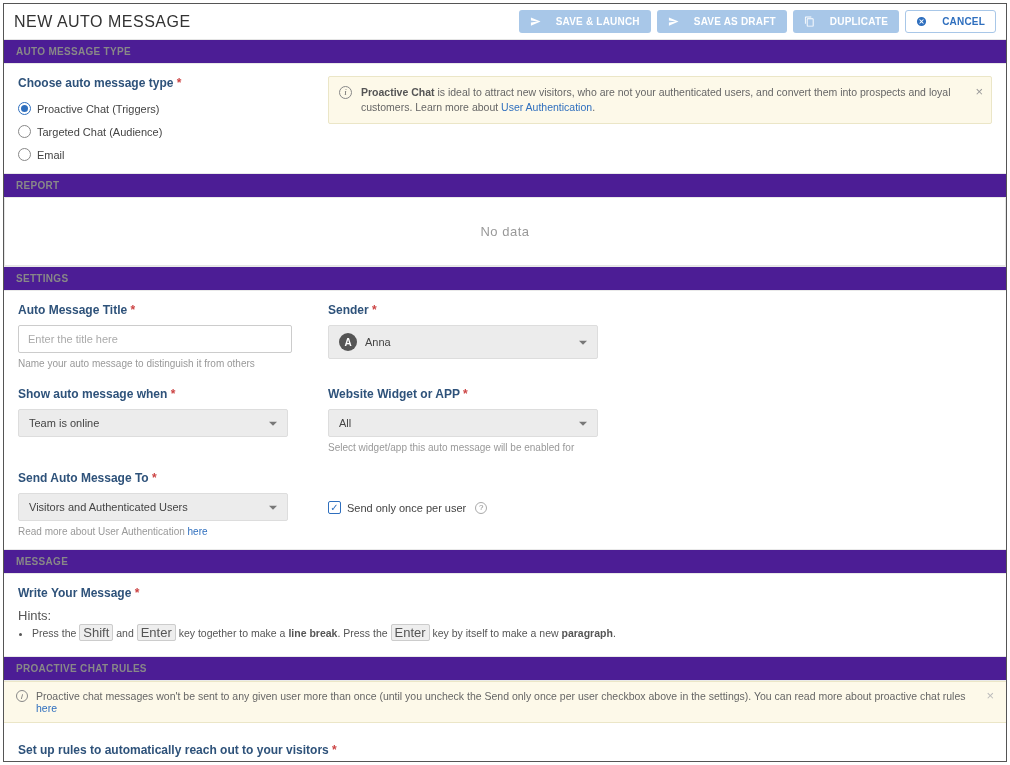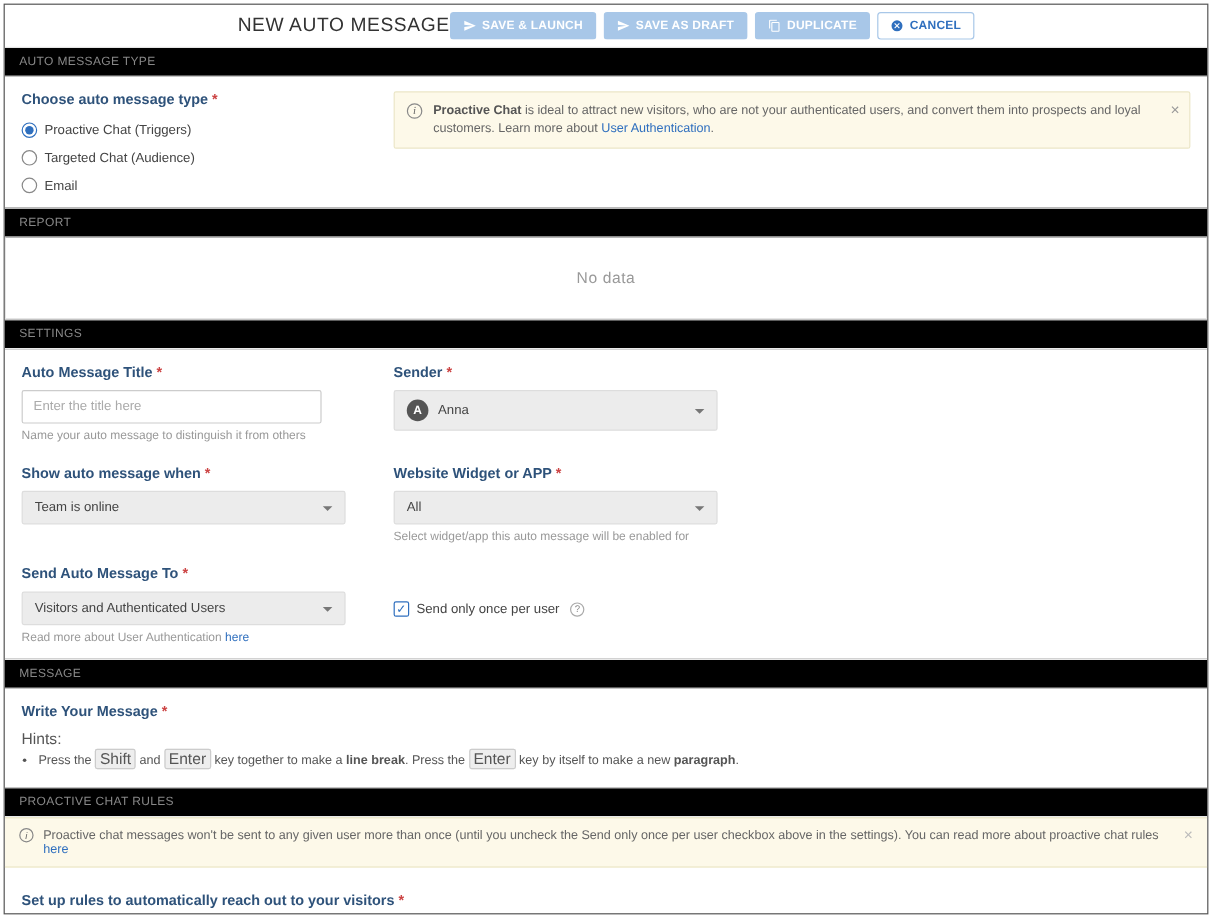--- a/index.html
+++ b/index.html
@@ -15,65 +15,65 @@
     width: 1004px;
     height: 759px;
     overflow: hidden;
     background: #fff;
   }
 
   
   .header {
     display: flex;
     align-items: center;
-    justify-content: center;
+    justify-content: space-between;
     padding: 6px 10px 6px 10px;
     border-bottom: 1px solid #e5e5e5;
   }
   .page-title {
     font-size: 16px;
     font-weight: 400;
     letter-spacing: 0.5px;
     color: #333;
   }
   .header-actions {
     display: flex;
     gap: 6px;
   }
   .btn {
     font-size: 10px;
     padding: 5px 10px;
     border-radius: 3px;
     display: inline-flex;
     align-items: center;
-    gap: 5px;
+    gap: 15px;
     cursor: pointer;
     border: 1px solid transparent;
     font-weight: 600;
     letter-spacing: 0.2px;
   }
   .btn-primary-light {
     background: #a8c7e8;
     color: #fff;
   }
   .btn-outline-blue {
     background: #fff;
     color: #2f6fbe;
     border: 1px solid #a8c7e8;
   }
   .btn svg { width: 11px; height: 11px; fill: currentColor; }
 
   
   .section-header {
-    background: #000000;
+    background: #4c1d95;
     border-top: 1px solid #e9e9e9;
     border-bottom: 1px solid #e9e9e9;
     padding: 6px 12px;
     font-size: 10px;
-    font-weight: 400;
+    font-weight: 700;
     color: #888;
     letter-spacing: 0.3px;
   }
   .section-header.first { border-top: none; }
 
   .section-body {
     padding: 12px 14px;
   }
 
   
@@ -173,21 +173,21 @@
     column-gap: 40px;
     row-gap: 18px;
   }
   .field-label {
     font-size: 12px;
     font-weight: 600;
     color: #2e527a;
     margin-bottom: 8px;
   }
   .text-input {
-    width: 250px;
+    width: 274px;
     padding: 7px 9px;
     border: 1px solid #ccc;
     border-radius: 2px;
     font-size: 11px;
     color: #555;
   }
   .text-input::placeholder { color: #aaa; }
   .select {
     width: 270px;
     background: #ececec;

